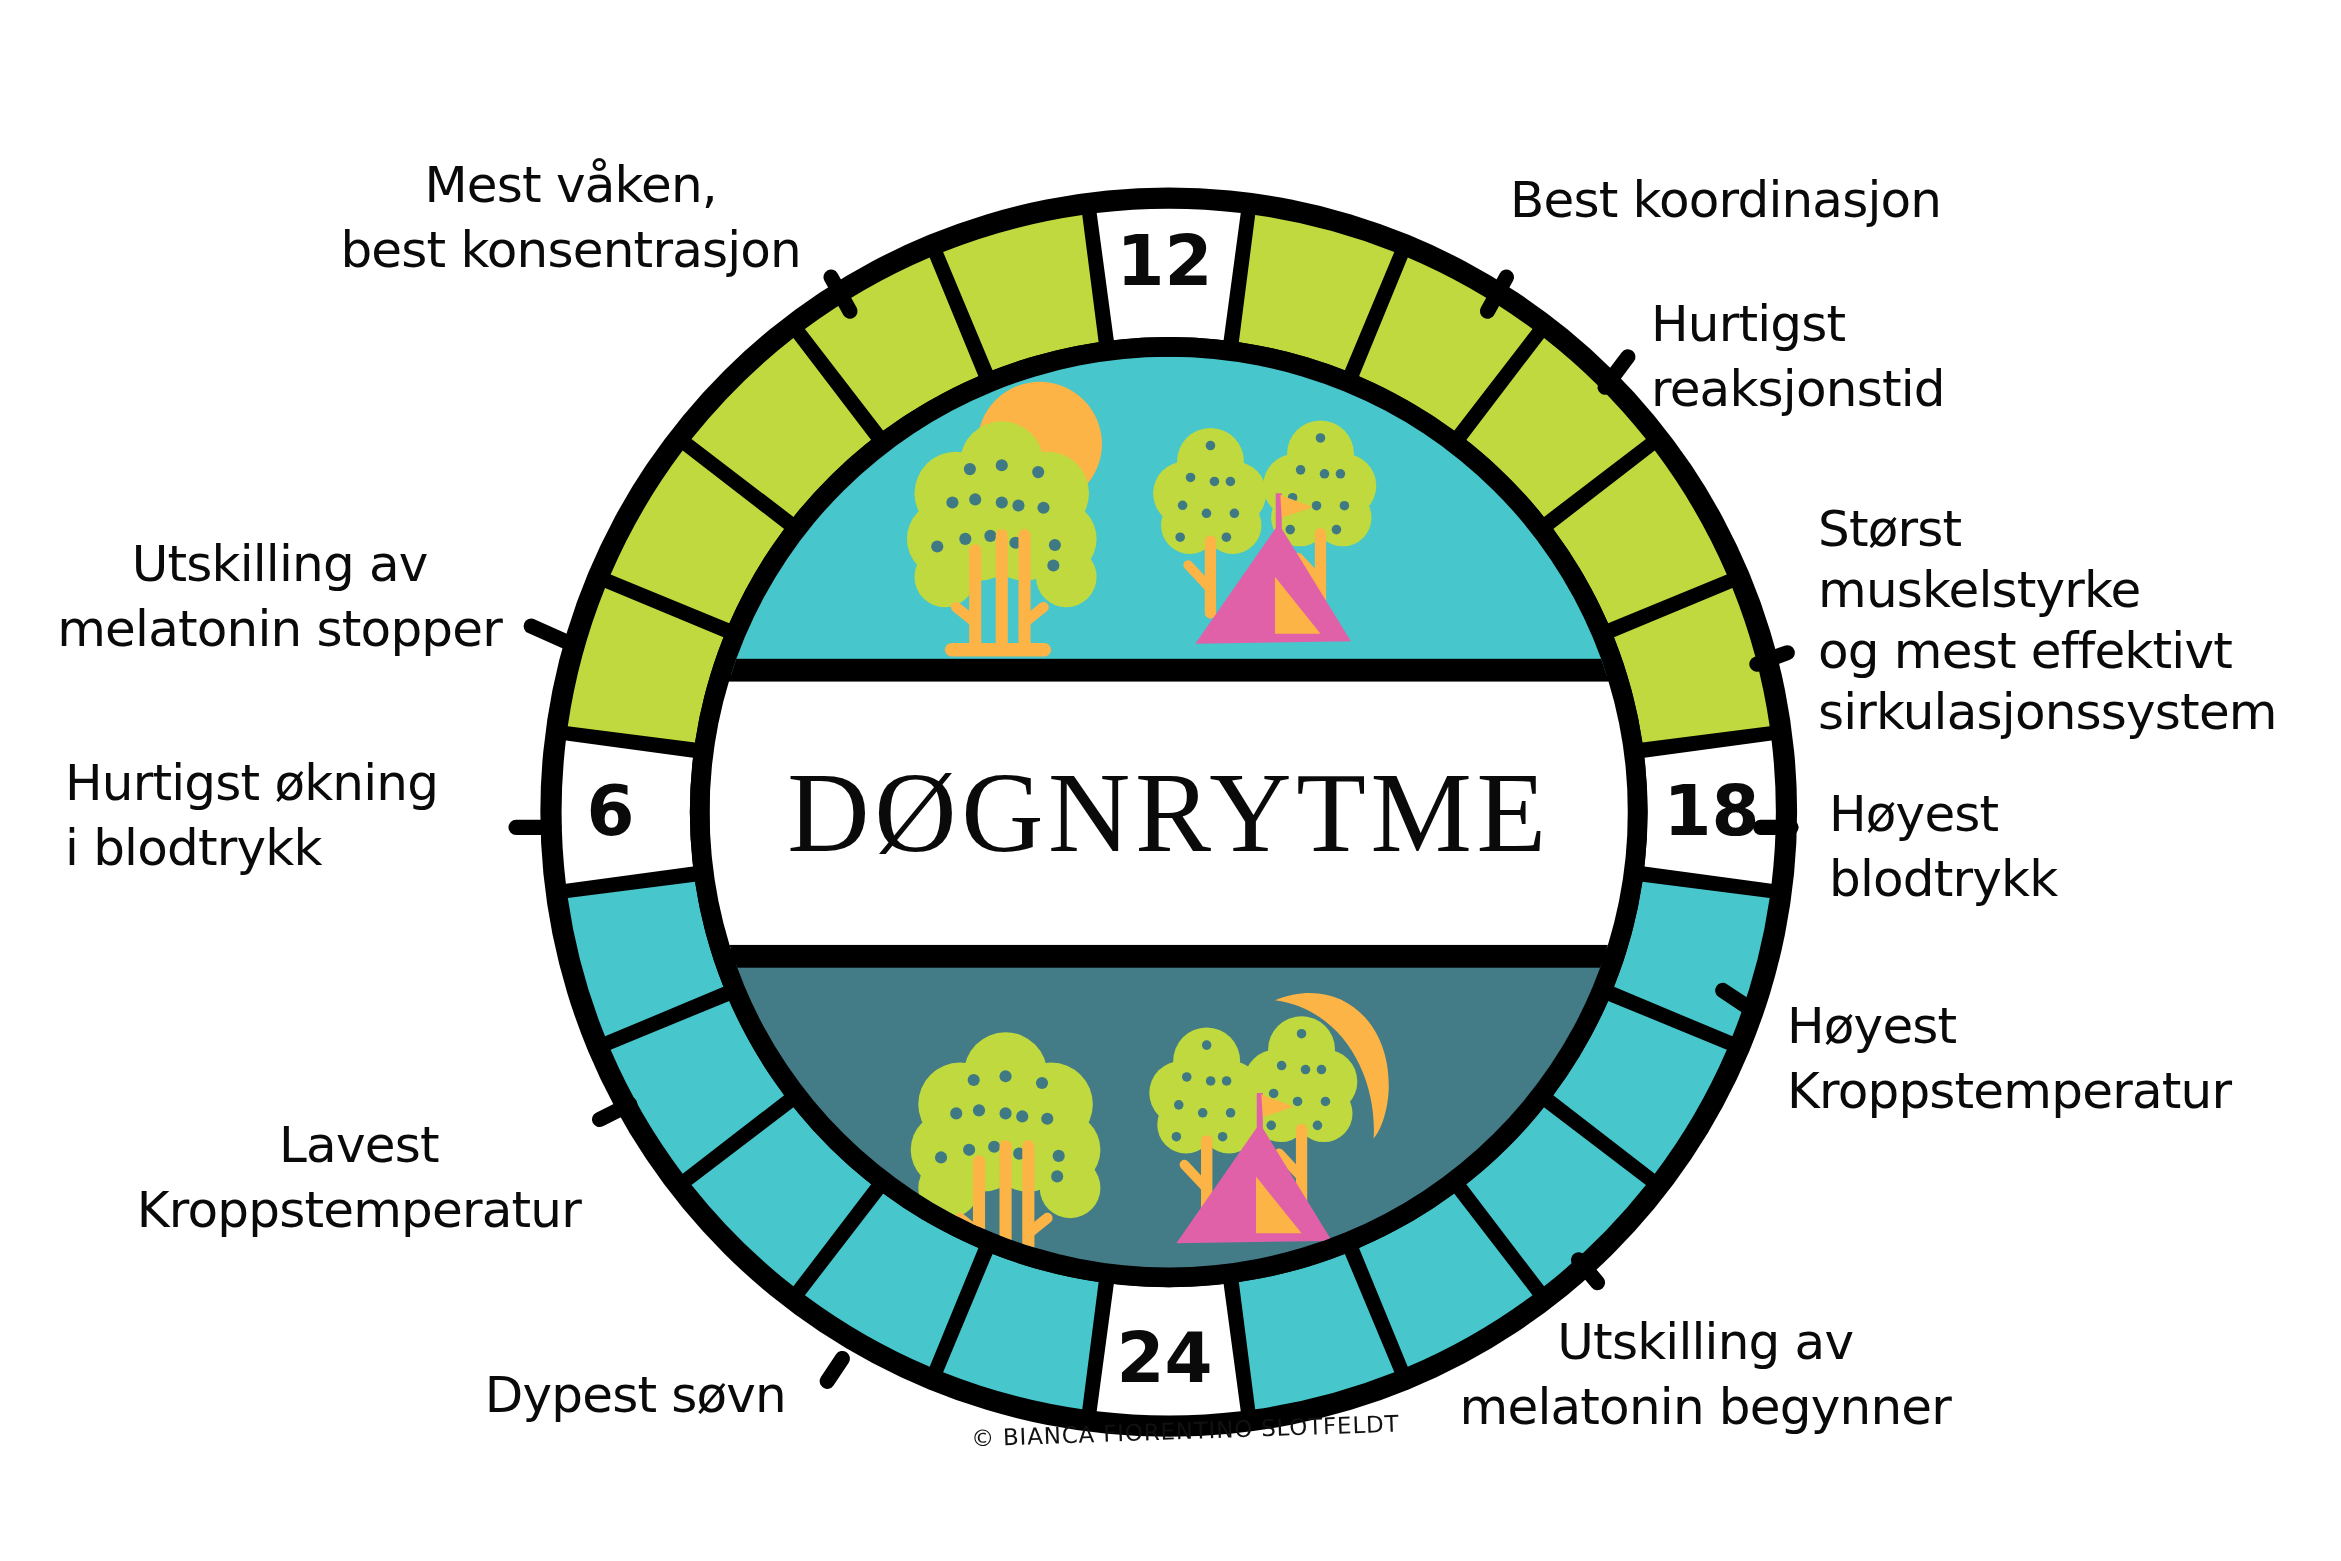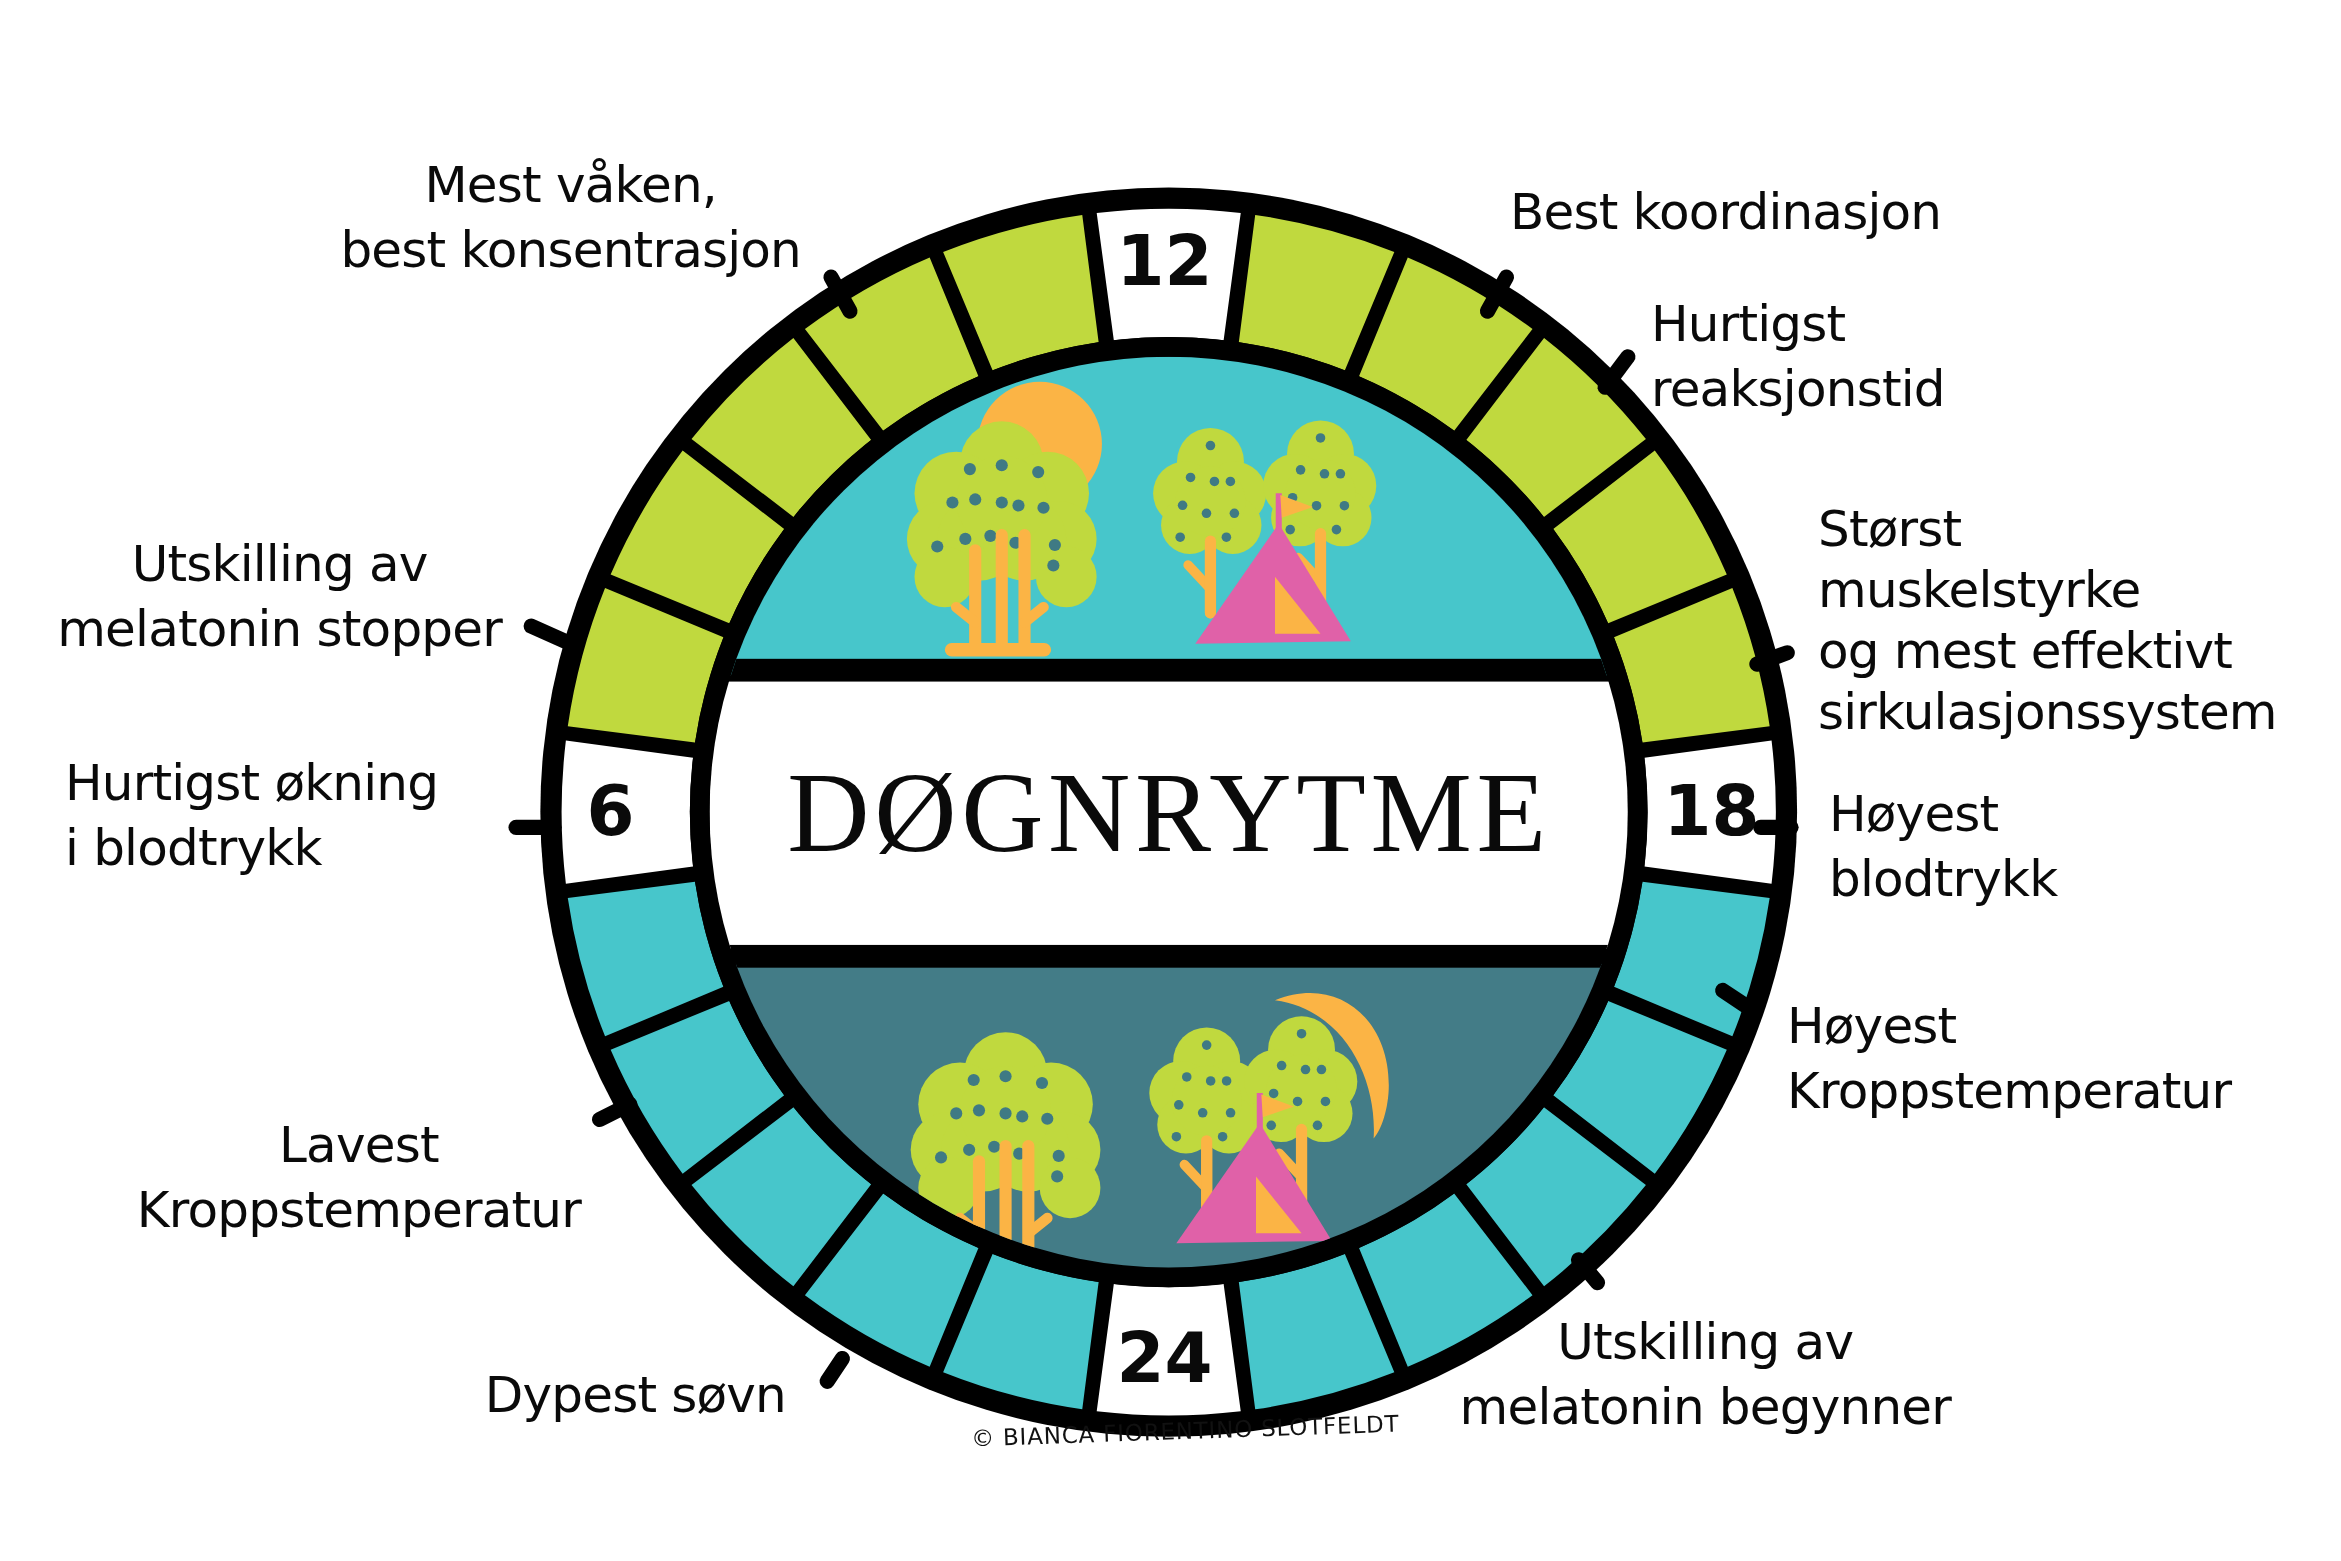--- a/index.html
+++ b/index.html
@@ -246,21 +246,21 @@
   <div class="hour" style="left:1104px; top:216px;">12</div>
   <div class="hour" style="left:1651px; top:766px;">18</div>
   <div class="hour" style="left:1104px; top:1313px;">24</div>
   <div class="hour" style="left:550px; top:766px;">6</div>
 
   
   <div class="lbl right" style="right:1541px; top:133px;">
     <span class="ln">Mest våken,</span>
     <span class="ln">best konsentrasjon</span>
   </div>
-  <div class="lbl" style="left:1510px; top:180px;">
+  <div class="lbl" style="left:1510px; top:168px;">
     <span class="ln">Best koordinasjon</span>
   </div>
   <div class="lbl" style="left:1651px; top:292px;">
     <span class="ln">Hurtigst</span>
     <span class="ln">reaksjonstid</span>
   </div>
   <div class="lbl" style="left:1818px; top:478px; line-height:61px;margin-top:21px;">
     <span class="ln">Størst</span>
     <span class="ln">muskelstyrke</span>
     <span class="ln">og mest effektivt</span>

